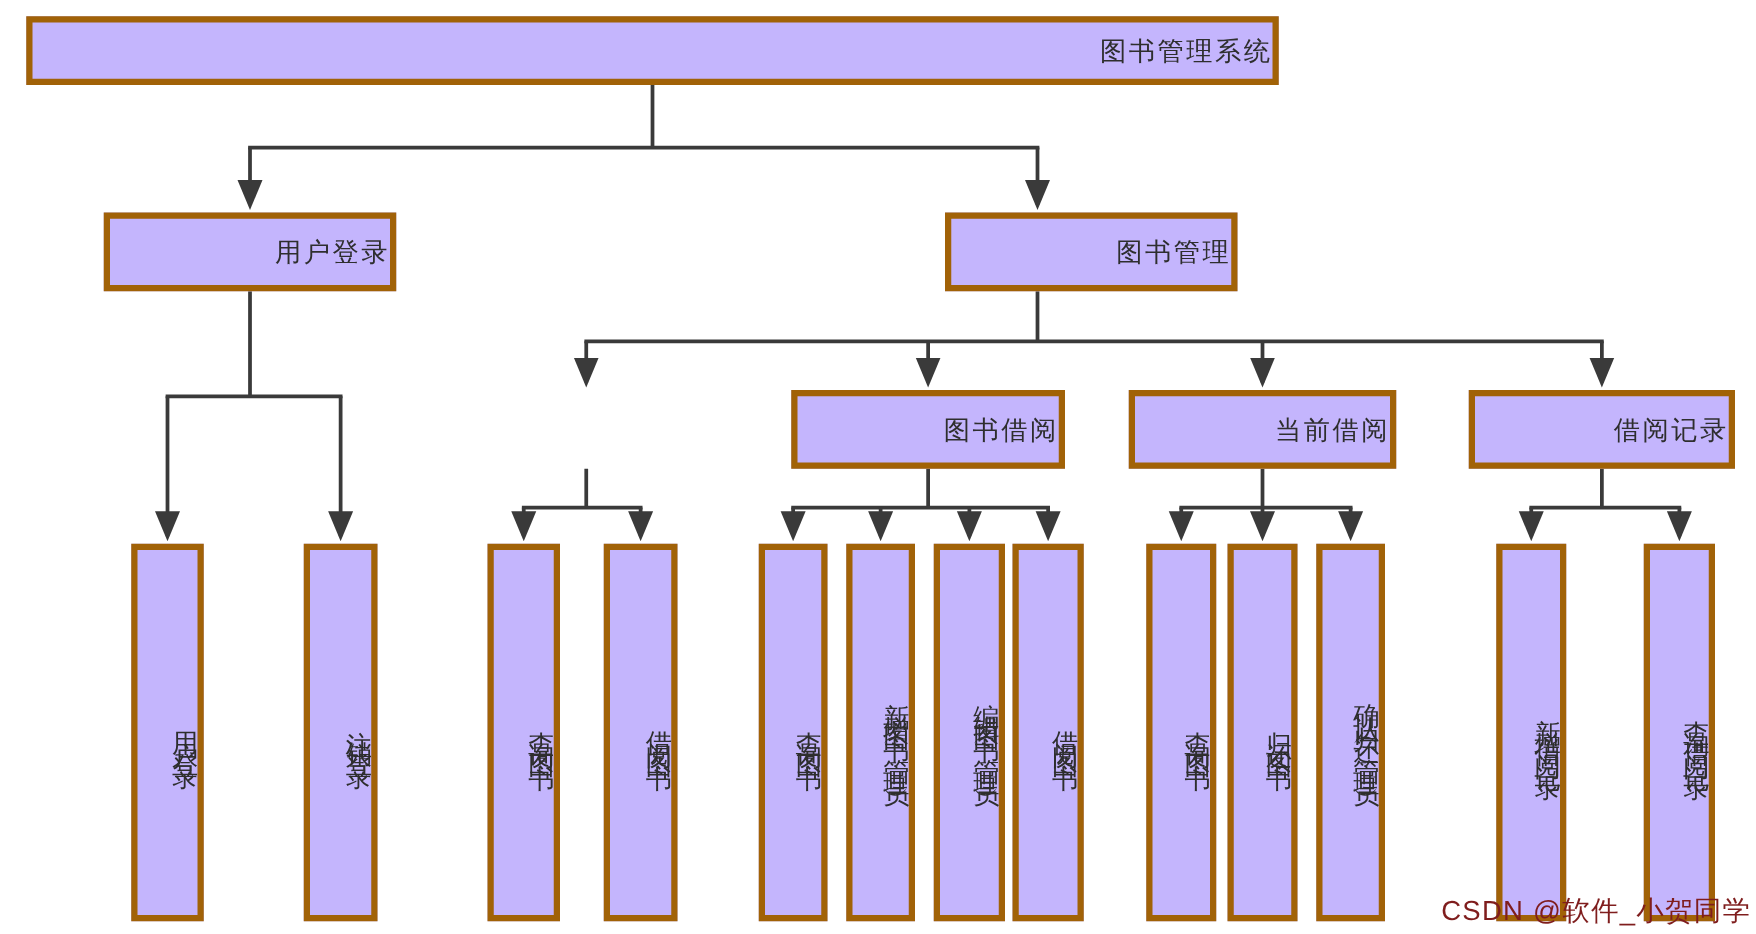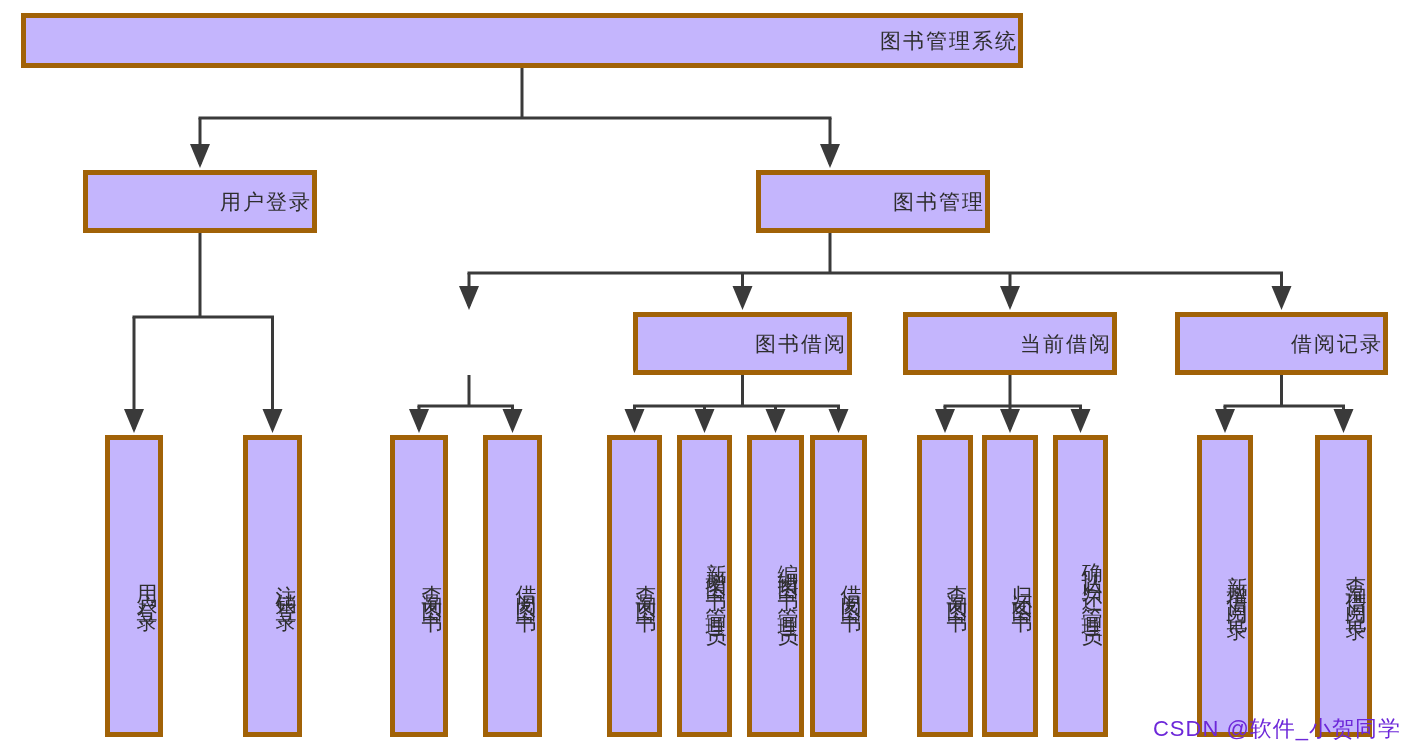--- a/index.html
+++ b/index.html
@@ -35,21 +35,21 @@
     font-size:21px;
     line-height:1;
     letter-spacing:9px;
     color:#2e2e2e;
   }
   .watermark {
     position:absolute;
     right:4px;
     bottom:3px;
     font-size:22px;
-    color:#6d28d9;
+    color:#7f1d1d;
     z-index:6;
     letter-spacing:1px;
     white-space:nowrap;
   }
 </style>
 </head>
 <body>
 
 <div class="canvas" id="canvas">
   <svg class="edges" id="edges" xmlns="http://www.w3.org/2000/svg">

